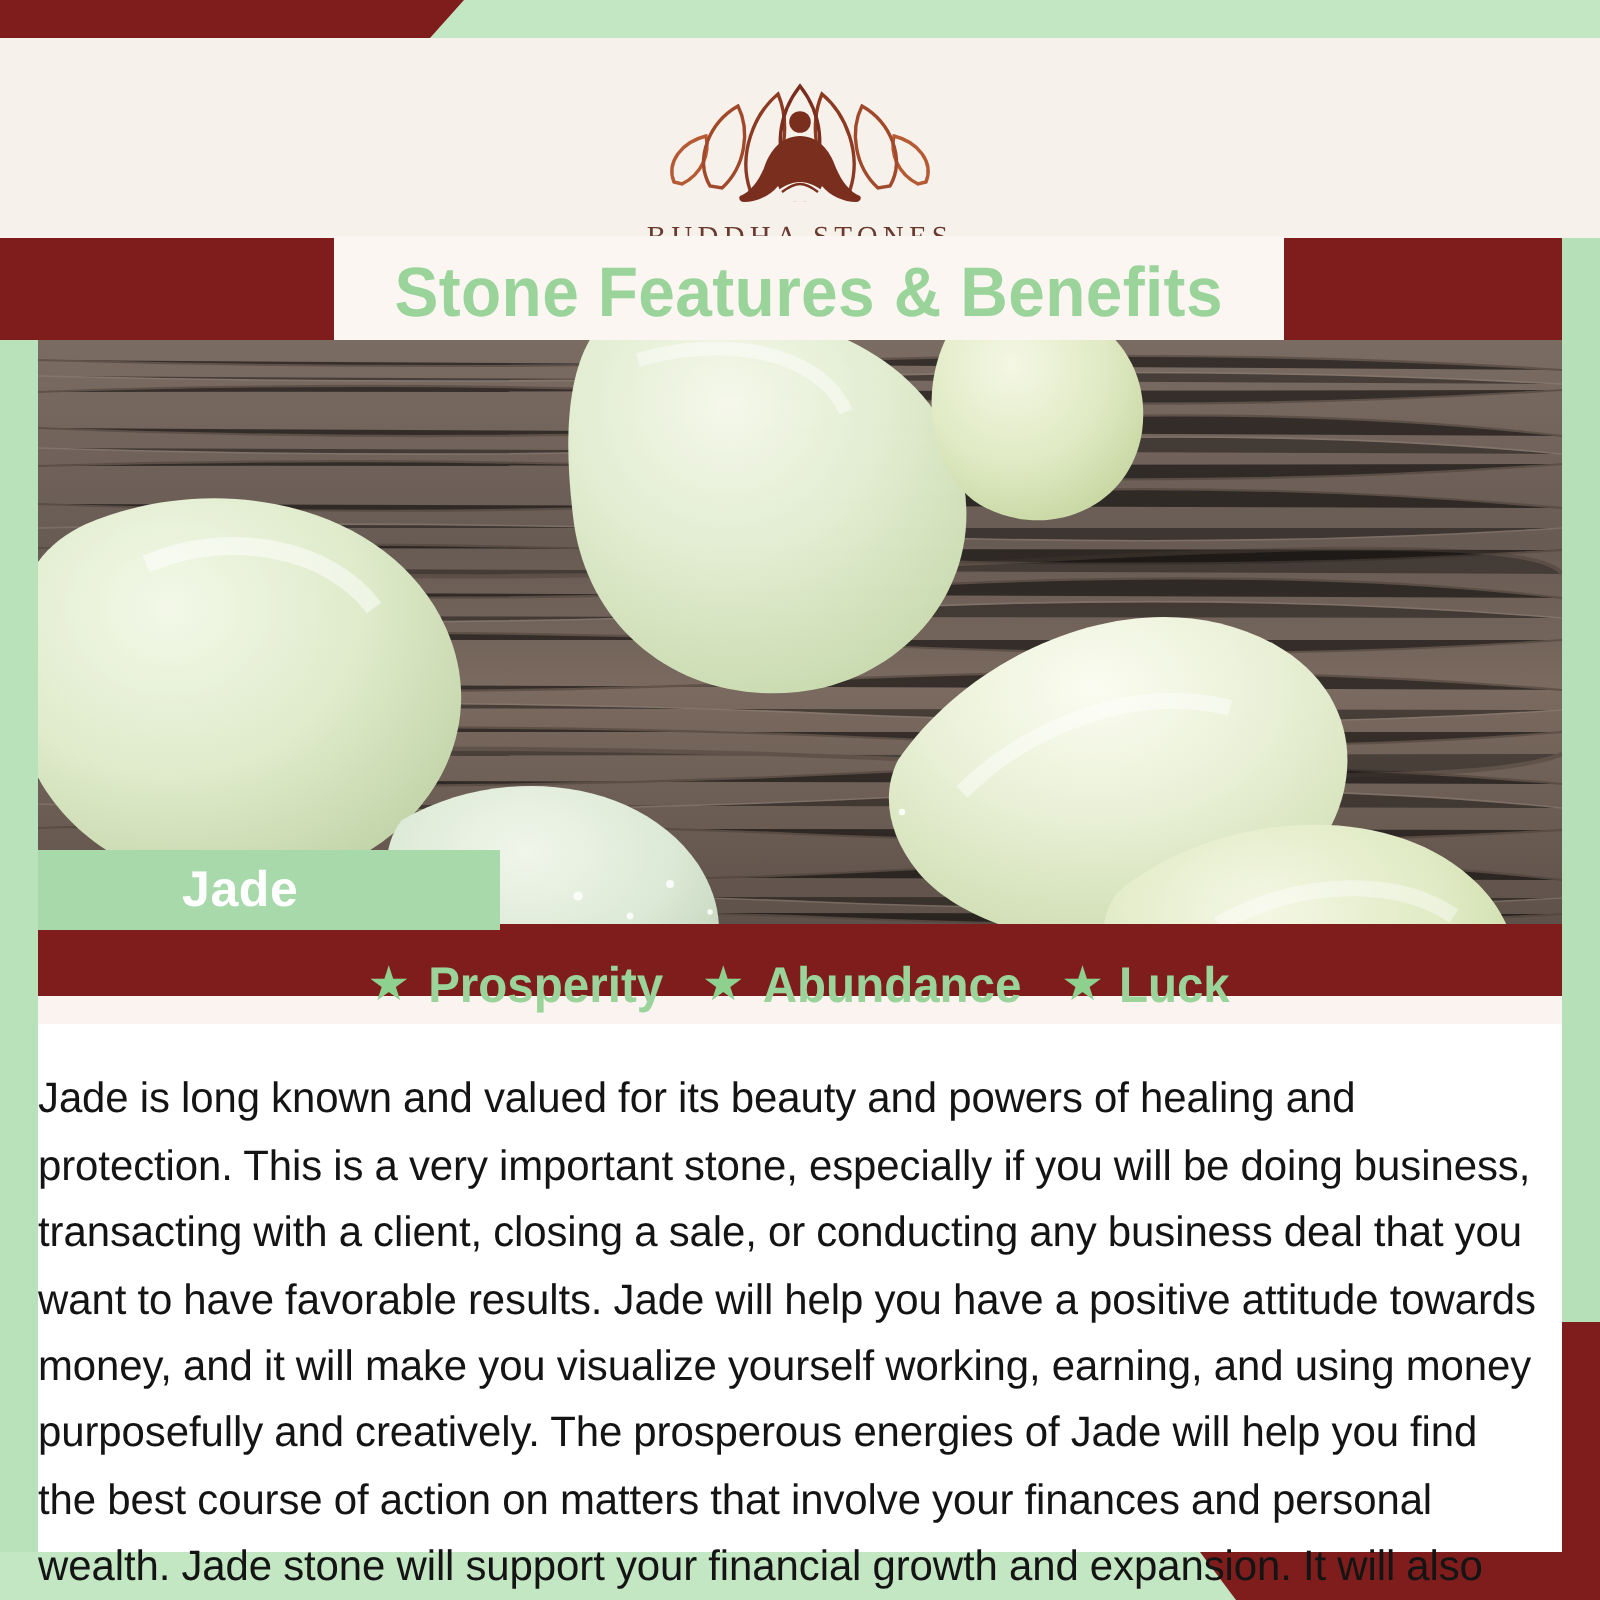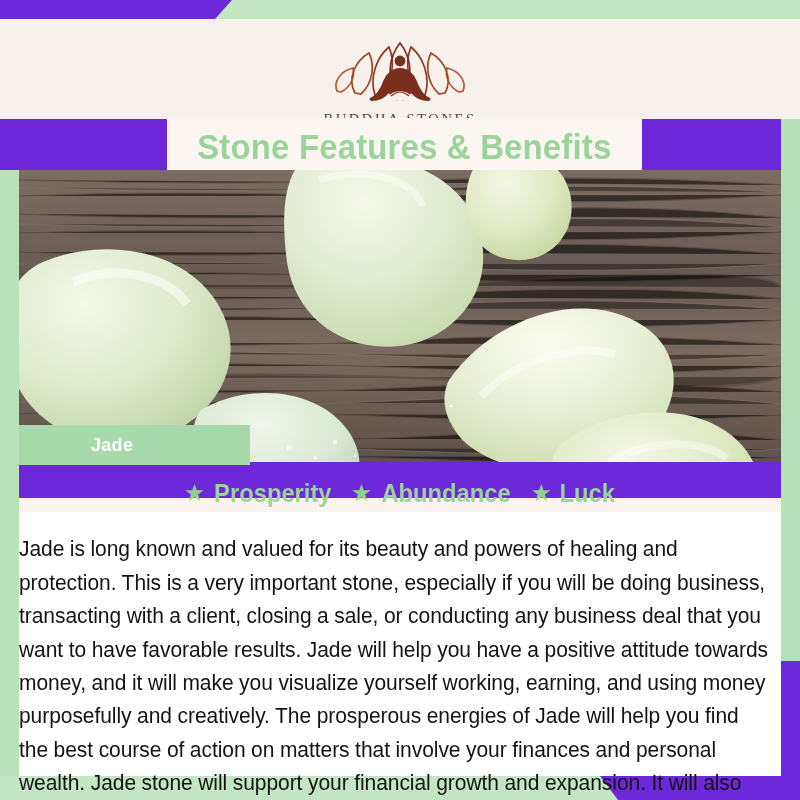--- a/index.html
+++ b/index.html
@@ -1,21 +1,21 @@
 <!DOCTYPE html>
 <html><head>
 <meta charset="utf-8">
 <style>
   html,body{margin:0;padding:0;}
   body{
     width:800px;height:800px;overflow:hidden;
     font-family:"Liberation Sans","DejaVu Sans",sans-serif;
     background:#f7f1ec;
   }
-  #poster{position:relative;width:800px;height:800px;background:#6d28d9;overflow:hidden;}
+  #poster{position:relative;width:800px;height:800px;background:#7f1d1d;overflow:hidden;}
 
   
   .deco{position:absolute;background:#c3e6c3;}
   #deco-top-band{
     top:0;left:215px;width:585px;height:19px;
     background:#c3e6c3;
     clip-path:polygon(17px 0, 585px 0, 585px 19px, 0 19px);
   }
   #deco-right-strip{top:19px;right:0;width:19px;height:642px;background:#b6e0b8;}
   #deco-left-strip{top:170px;left:0;width:19px;height:606px;background:#b9e2ba;}
@@ -53,21 +53,21 @@
     overflow:hidden;background:#6b5f59;
   }
   #photo svg{display:block;width:100%;height:100%;}
 
   
   #stone-banner{
     position:absolute;top:425px;left:19px;width:231px;height:40px;
     background:#a8d9ab;display:flex;align-items:center;
   }
   #stone-name{
-    color:#ffffff;font-weight:bold;font-size:18px;margin-left:72px;
+    color:#ffffff;font-weight:bold;font-size:25px;margin-left:72px;
     font-family:"Liberation Sans",sans-serif;letter-spacing:.3px;
   }
 
   
   #benefits{
     position:absolute;top:476px;left:19px;width:762px;height:34px;
     display:flex;align-items:center;justify-content:center;gap:16px;
     background:transparent;
   }
   .benefit{display:flex;align-items:center;gap:6px;}

